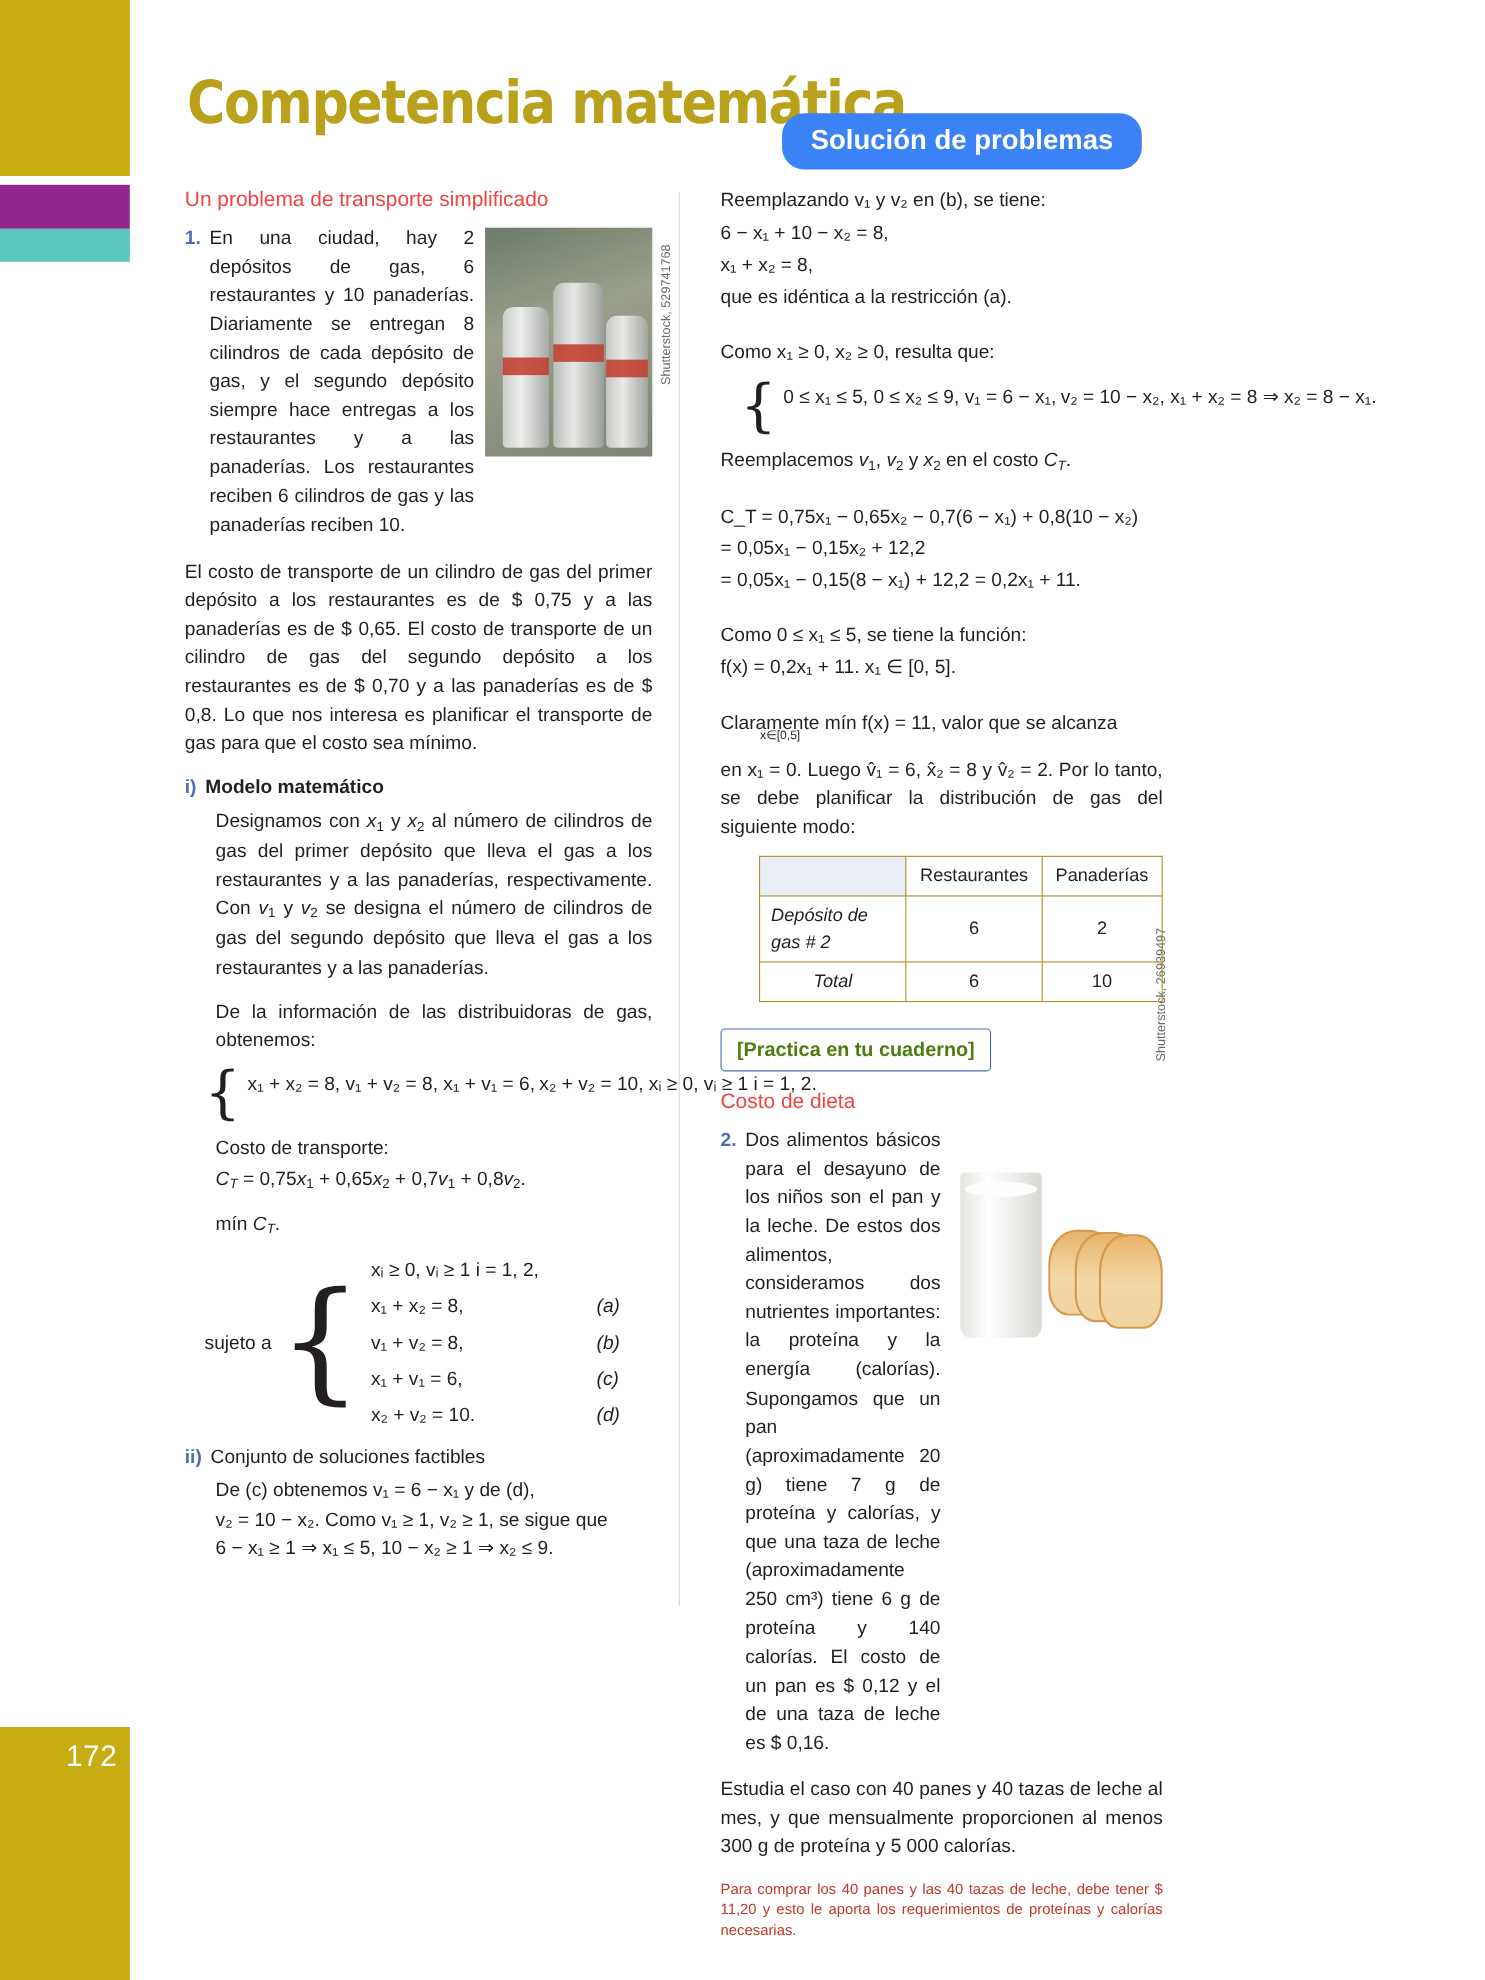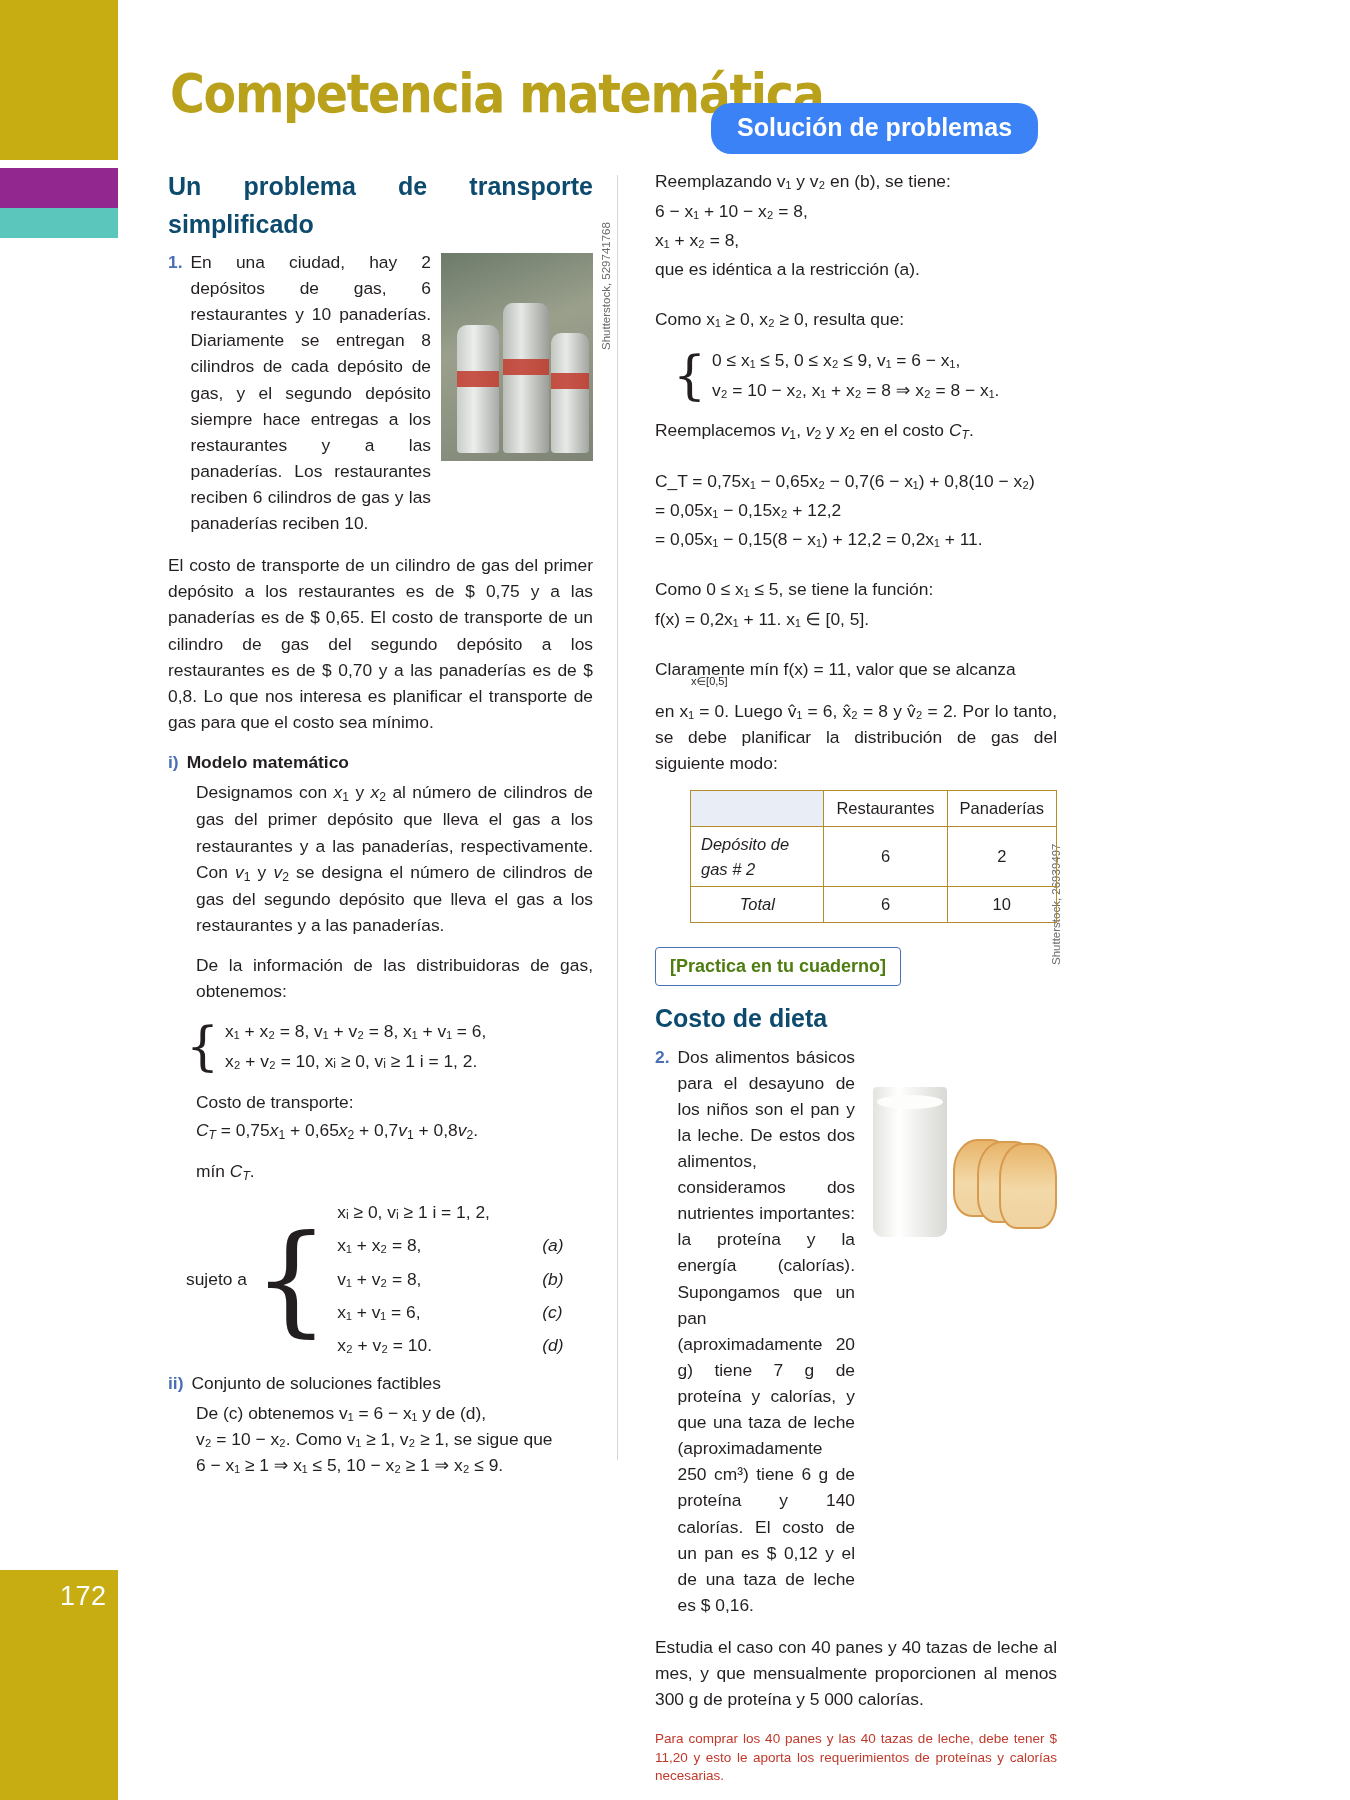--- a/index.html
+++ b/index.html
@@ -59,21 +59,21 @@
     line-height:1.5;
     text-align:justify;
   }
   .col-left { left:168px; width:425px; }
   .col-right { left:655px; width:402px; }
   .divider {
     position:absolute; left:617px; top:175px; width:1px; height:1285px;
     background:#d7d7d7;
   }
   h2.sub {
-    color:#0c4a6e; font-size:25px; font-weight:bold; margin:0 0 6px 0;
+    color:#ef4444; font-size:19px; font-weight:normal; margin:0 0 6px 0;
   }
   .item { display:flex; gap:8px; margin:0; }
   .item .num { color:#4a6fb5; font-weight:bold; flex:0 0 auto; }
   p { margin: 0 0 14px 0; }
   .gap { height:16px; }
   .indent { margin-left:28px; }
   em { font-style: italic; }
   sub { font-size:0.7em; vertical-align: -0.25em; }
   
   .photo1 {
@@ -100,21 +100,21 @@
     transform:rotate(-90deg); transform-origin:left top;
     white-space:nowrap;
   }
   
   .system { display:flex; align-items:stretch; margin:2px 0 14px 18px; }
   .brace {
     font-size:52px; line-height:.85; font-family:"DejaVu Serif", serif;
     font-weight:300; margin-right:6px; color:#231f20;
     display:flex; align-items:center;
   }
-  .system .rows { display:flex; flex-direction:column; justify-content:flex-end; gap:4px; }
+  .system .rows { display:flex; flex-direction:row; justify-content:flex-end; gap:4px; }
   .rowline { white-space:nowrap; }
   .subject-block { display:flex; align-items:center; margin:6px 0 12px 18px; }
   .subject-label { margin-right:6px; }
   .brace-tall {
     font-size:120px; line-height:.6; font-family:"DejaVu Serif", serif;
     font-weight:200; margin-right:8px;
     display:flex; align-items:center;
   }
   .eqrows { display:flex; flex-direction:column; gap:7px; }
   .eqrow { display:flex; white-space:nowrap; }

